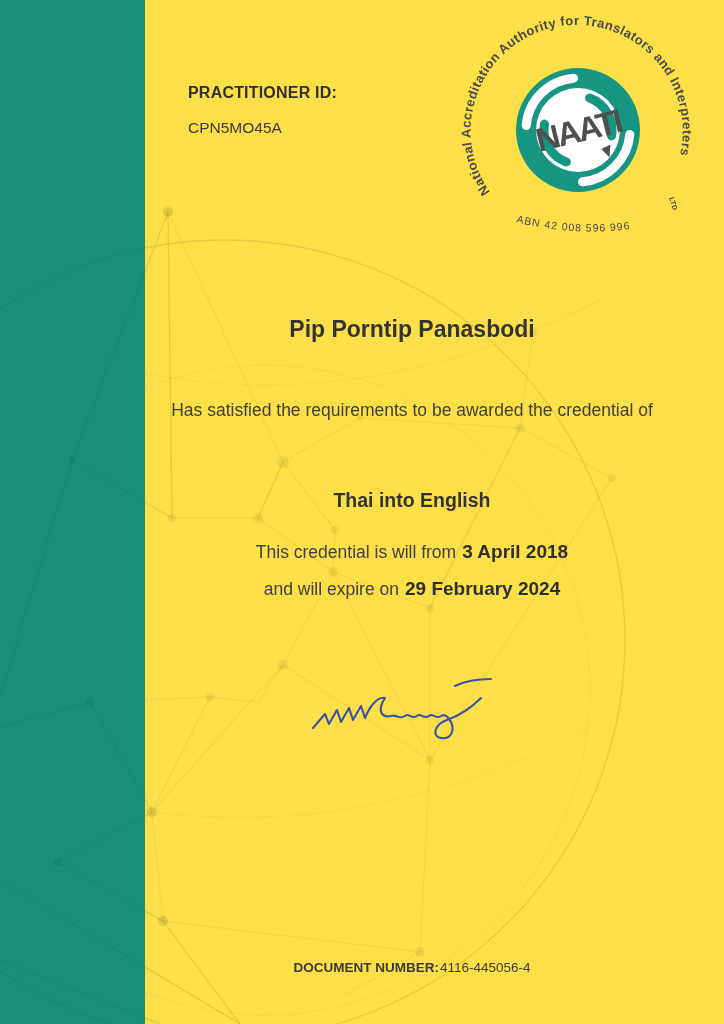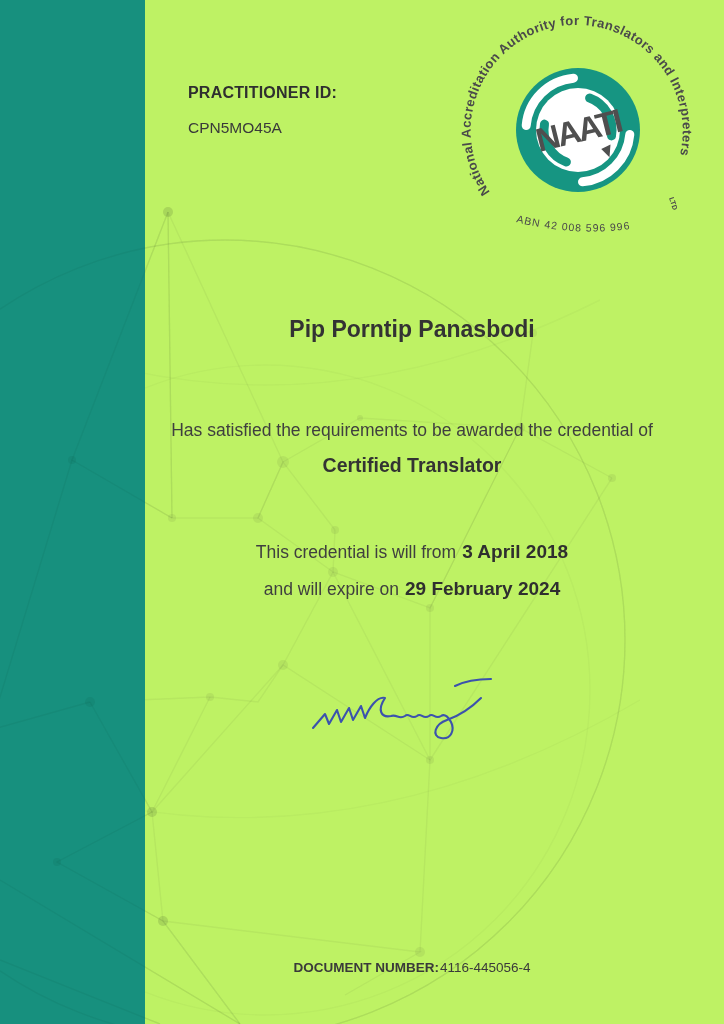--- a/index.html
+++ b/index.html
@@ -5,21 +5,21 @@
   html,body{margin:0;padding:0;}
   body{
     font-family:"Liberation Sans", sans-serif;
     background:#ffffff;
     color:#3c3c3c;
   }
   .page{
     position:relative;
     width:724px;
     height:1024px;
-    background:#bef264;
+    background:#fde047;
     overflow:hidden;
   }
   
   .pattern{
     position:absolute;
     left:0;top:0;width:724px;height:1024px;
     pointer-events:none;
   }
   
   .sidebar{
@@ -67,21 +67,21 @@
     position:absolute;
     left:0;right:0;
   }
   .recipient{
     top:316px;
     font-size:23px;
     font-weight:bold;
     color:#333333;
   }
   .statement{
-    top:420px;
+    top:400px;
     font-size:17.5px;
     color:#3f3f3f;
   }
   .cred-title{
     top:454px;
     font-size:19.5px;
     font-weight:bold;
     color:#333333;
   }
   .lang-pair{
@@ -224,22 +224,22 @@
       <textPath href="#arcAbn" startOffset="0">ABN 42 008 596 996</textPath>
     </text>
   </svg>
 
   <div class="content">
 
     <div class="line recipient">Pip Porntip Panasbodi</div>
 
     <div class="line statement">Has satisfied the requirements to be awarded the credential of</div>
 
-    <div class="line cred-title">Certified Translator</div>
-
+
+    <div class="line lang-pair">Thai into English</div>
 
     <div class="line valid-from">
       <span>This credential is will from</span><span class="bdate">3 April 2018</span>
     </div>
 
     <div class="line expiry">
       <span>and will expire on</span><span class="bdate">29 February 2024</span>
     </div>
 
     <div class="line signature-wrap">

